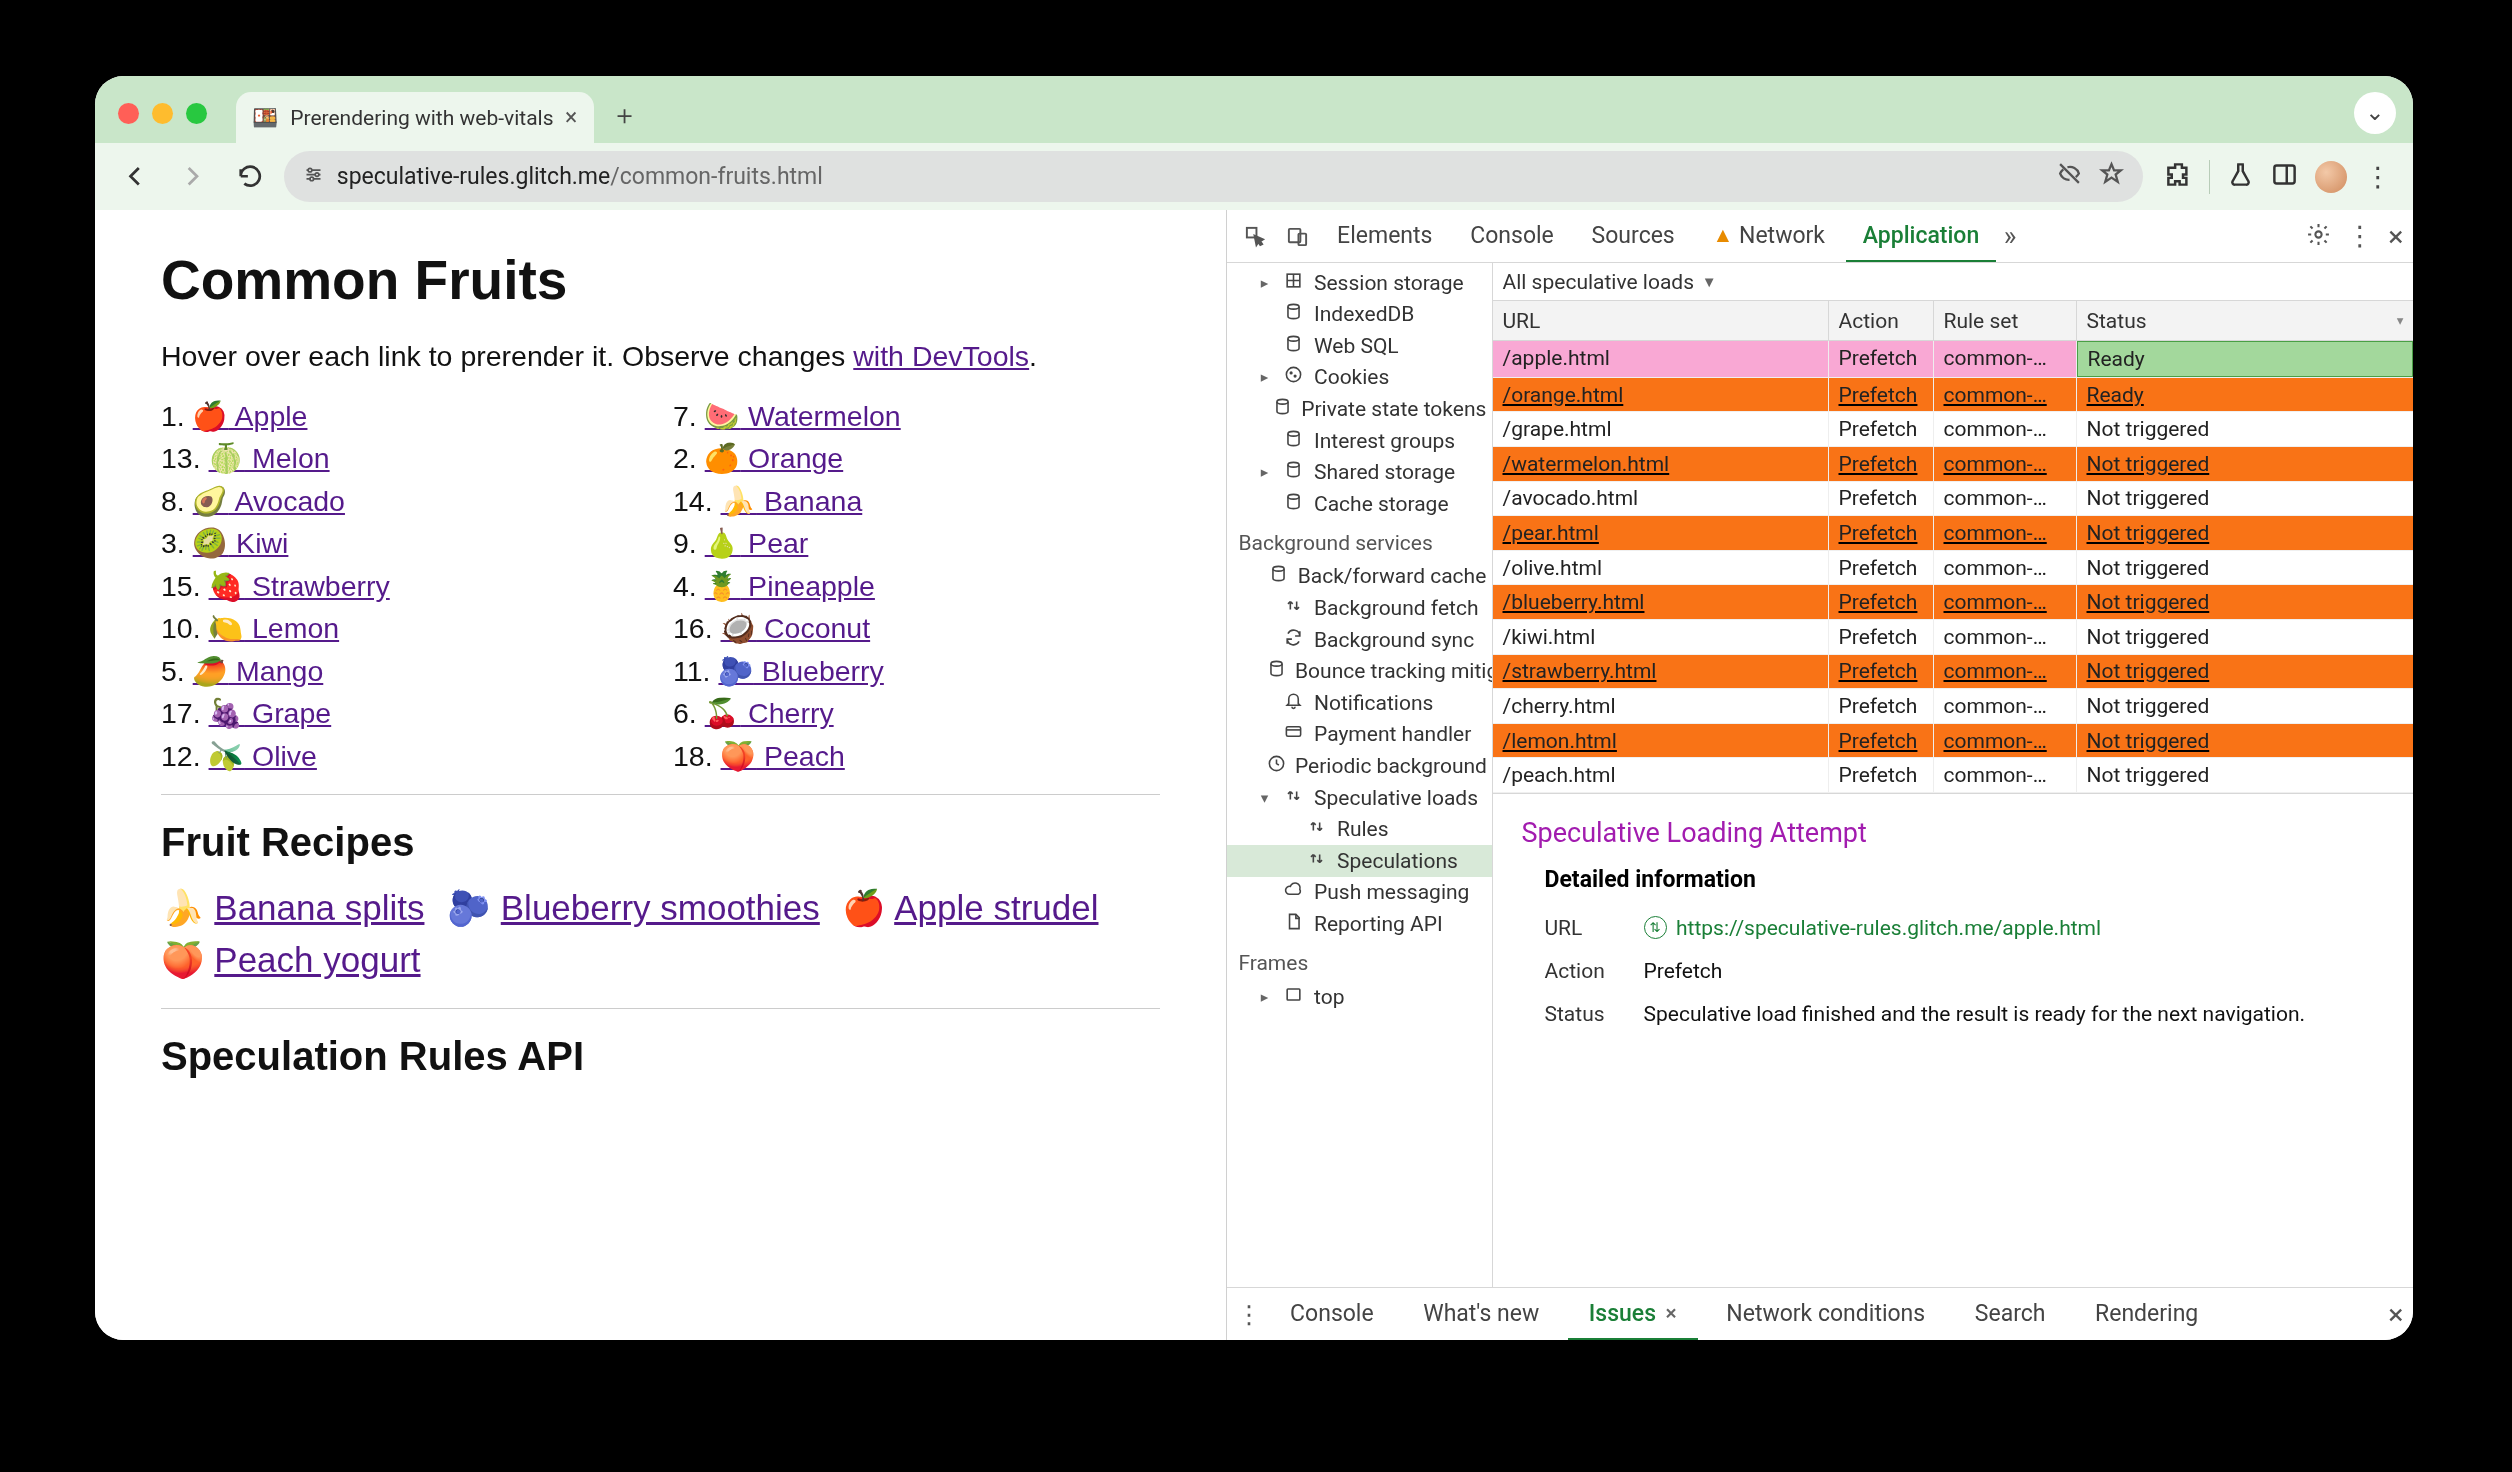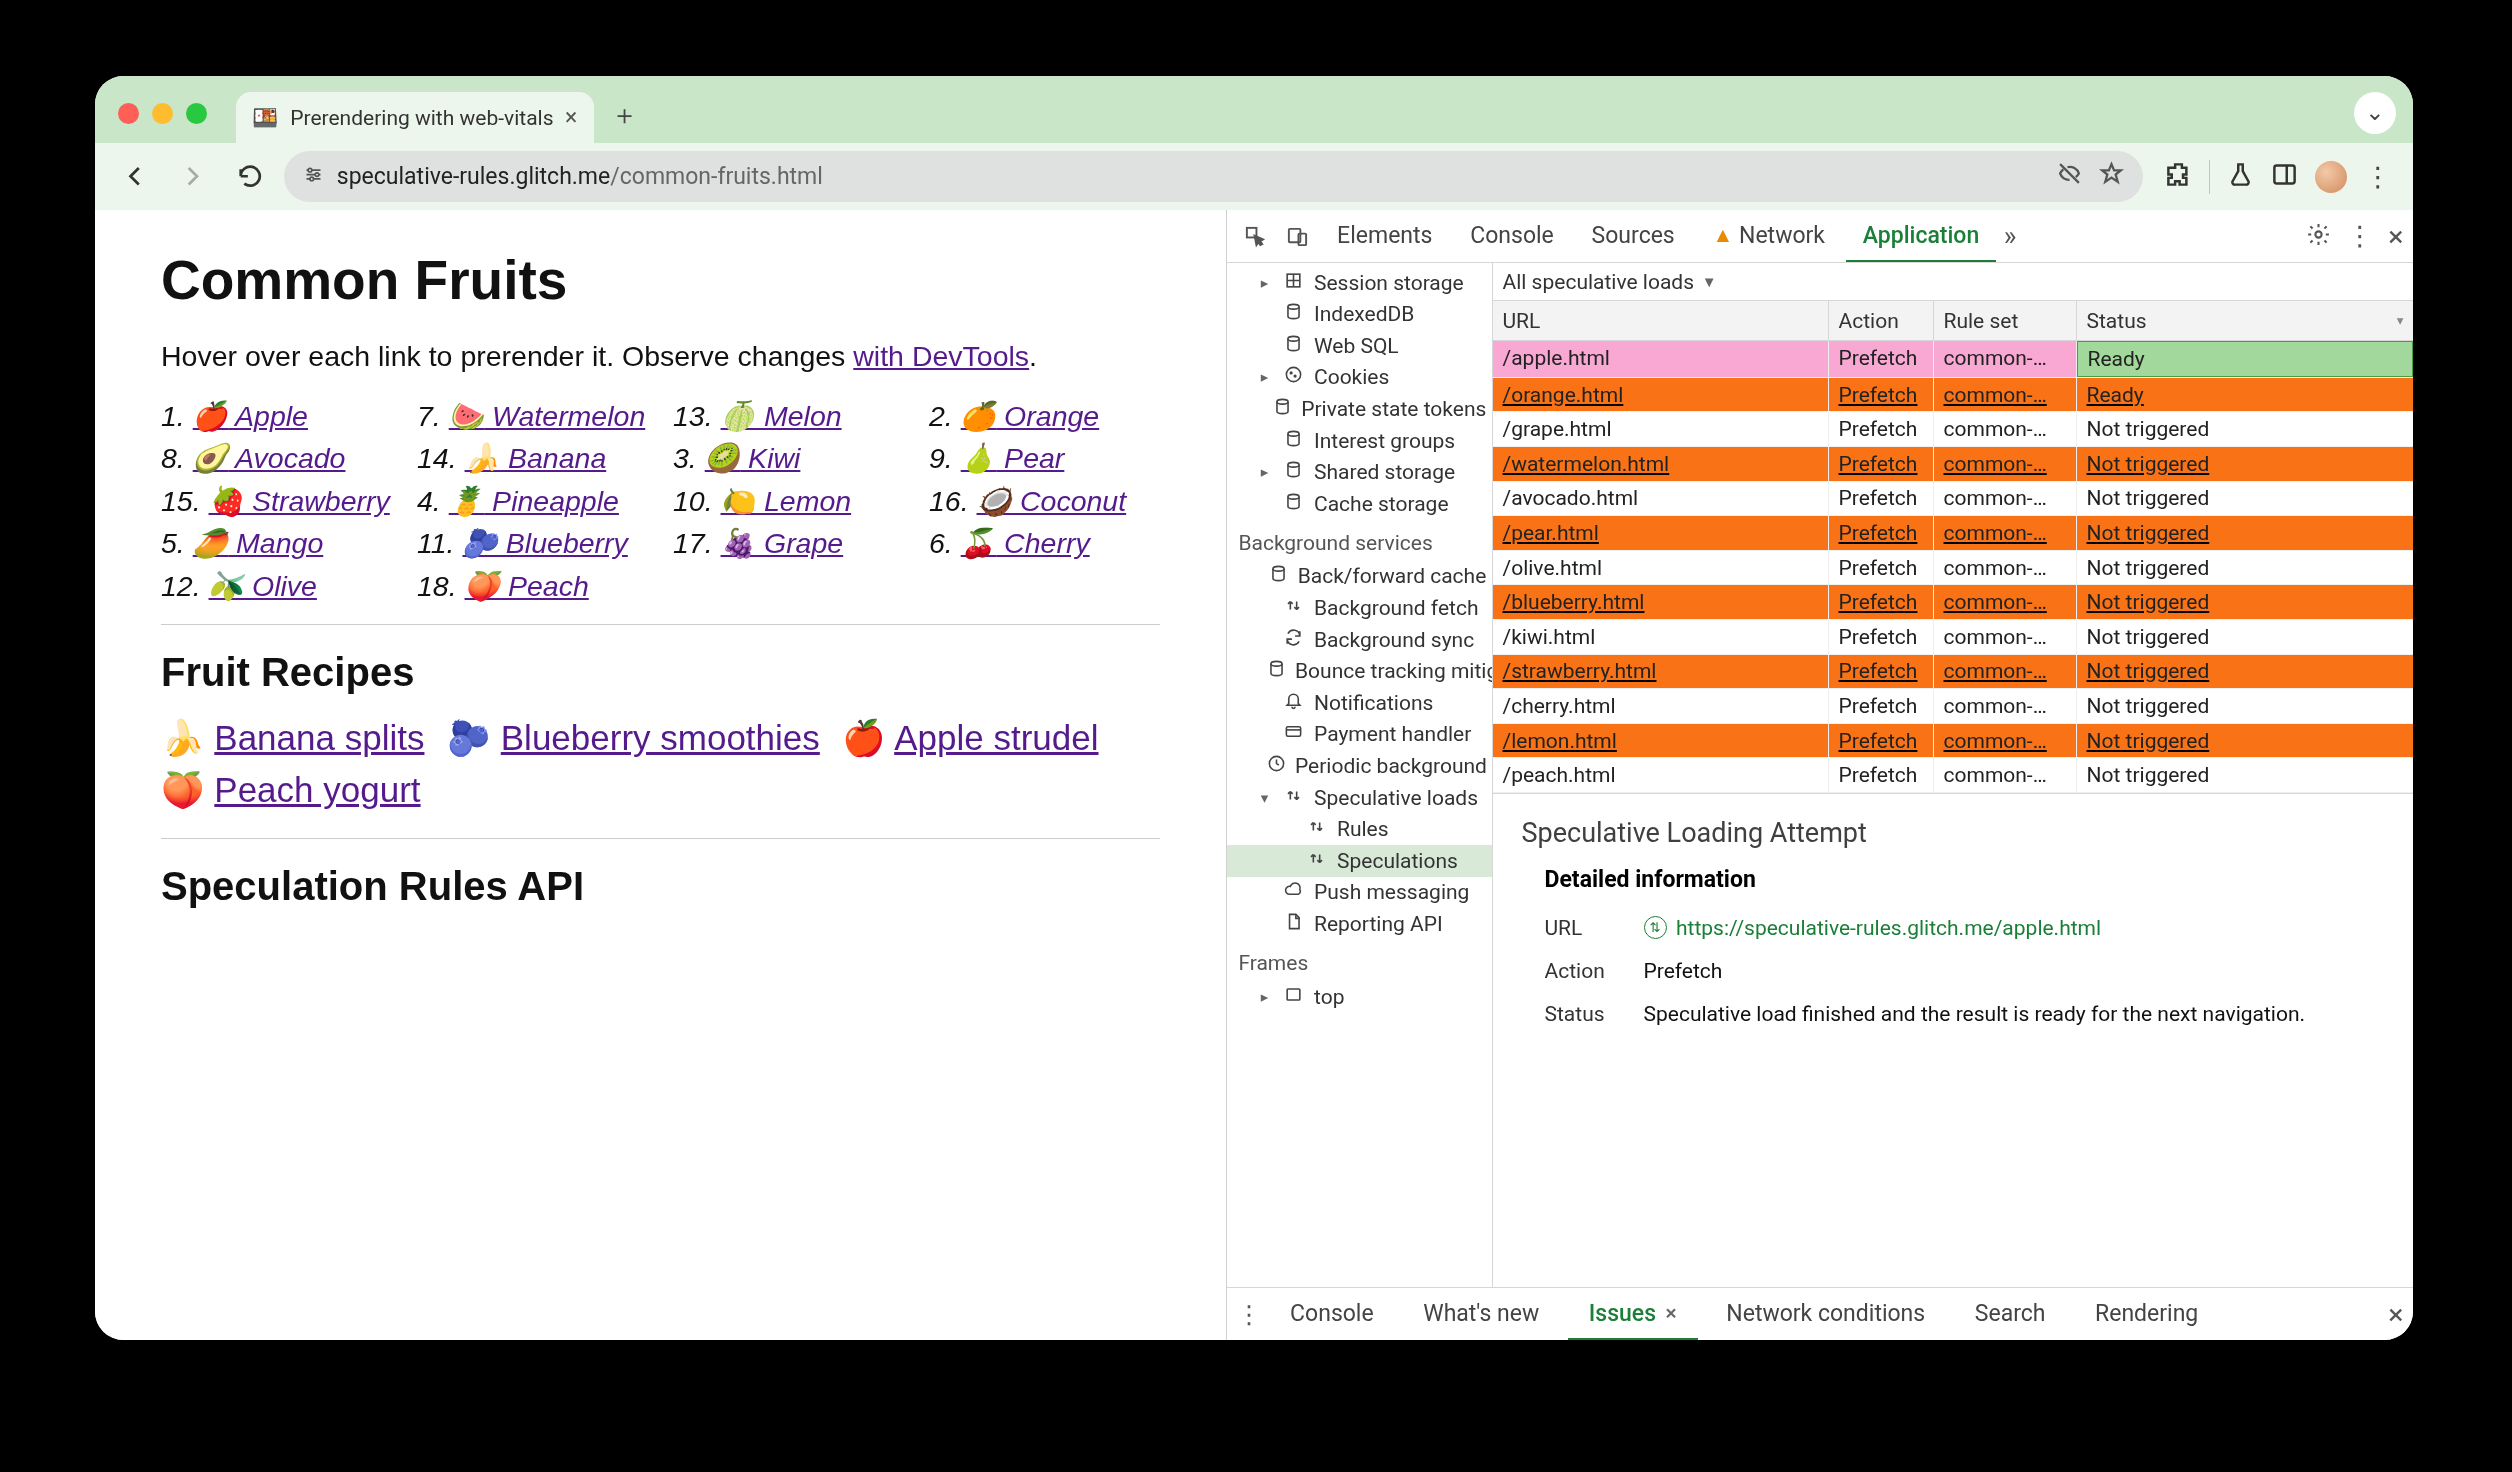--- a/index.html
+++ b/index.html
@@ -95,26 +95,25 @@
     overflow: hidden;
     font-family: Georgia, "Times New Roman", serif;
     color: #111;
   }
   .webpage h1 { font-family: Arial, sans-serif; font-size: 55px; font-weight: 900; margin-bottom: 25px; }
   .webpage h2 { font-family: Arial, sans-serif; font-size: 40px; font-weight: 900; margin: 25px 0 17px; }
   .webpage p.lead { font-size: 28.5px; line-height: 1.4; font-family: -apple-system, Arial, sans-serif; margin-bottom: 9.5px;}
   .webpage a { color: #551a8b; text-decoration: underline; }
   .webpage hr { border: none; border-top: 1.9px solid #ccc; margin: 21px 0; }
   .fruits {
-    display: grid; grid-template-columns: repeat(4, 1fr);
+    display: grid; grid-template-columns: repeat(2, 1fr);
     column-gap: 25px; row-gap: 9.5px;
     font-size: 28.5px;
     font-family: -apple-system, Arial, sans-serif;
     margin: 23px 0 7.6px;
-    font-style: italic;
   }
   .fruits .item { white-space: nowrap; }
   .fruits .num { color: #111; }
   .fruits .emoji { text-decoration: none; }
   .recipes { font-size: 35px; font-family: -apple-system, Arial, sans-serif; line-height: 1.5;}
   .recipes span.sep { display:inline-block; width: 23px;}
 
   
   .devtools {
     flex: 1;
@@ -166,21 +165,21 @@
   .tbody { max-height: 547px; overflow:hidden;}
   .trow .cell { padding: 4.8px 9.5px; font-size: 21px; color:#222; white-space:nowrap; overflow:hidden; text-overflow: ellipsis; border-right:1px solid #eee;}
   .trow .cell:last-child{border-right:none;}
   .trow { border-bottom: 1px solid #f0f0f0;}
   .trow.even { background:#f97316;text-decoration:underline;}
   .trow.selected { background:#f9a8d4;}
   .trow.selected .cell:last-child { background:#a3d89c; border:1.9px solid #4a9f46;}
   .detail {
     flex: 1; padding: 13.3px 28.5px; overflow:hidden;
   }
-  .detail h3 { font-size: 27px; font-weight: 400; color:#404040; margin: 9.5px 0 17px;}
+  .detail h3 { font-size: 27px; font-weight: 400; color:#a21caf; margin: 9.5px 0 17px;}
   .detail h4 { font-size: 23px; font-weight: 700; margin: 5.7px 0 13.3px 23px;}
   .detail .row { display:flex; gap: 23px; font-size: 21px; padding: 9.5px 0 9.5px 23px; align-items:flex-start;}
   .detail .row .k { width: 76px; color:#333;}
   .detail .row .v { flex:1; color:#111;}
   .detail .row .v.url { color:#1a7f37; display:flex; align-items:center; gap:9.5px;}
   .detail .row .v.url .glyph { width:23px;height:23px;border:1.9px solid #1a7f37;border-radius:50%; font-size:13.3px; display:flex;align-items:center;justify-content:center;color:#1a7f37;}
 
   
   .dt-drawer {
     height: 53px; border-top: 1px solid #d7d7d7;

